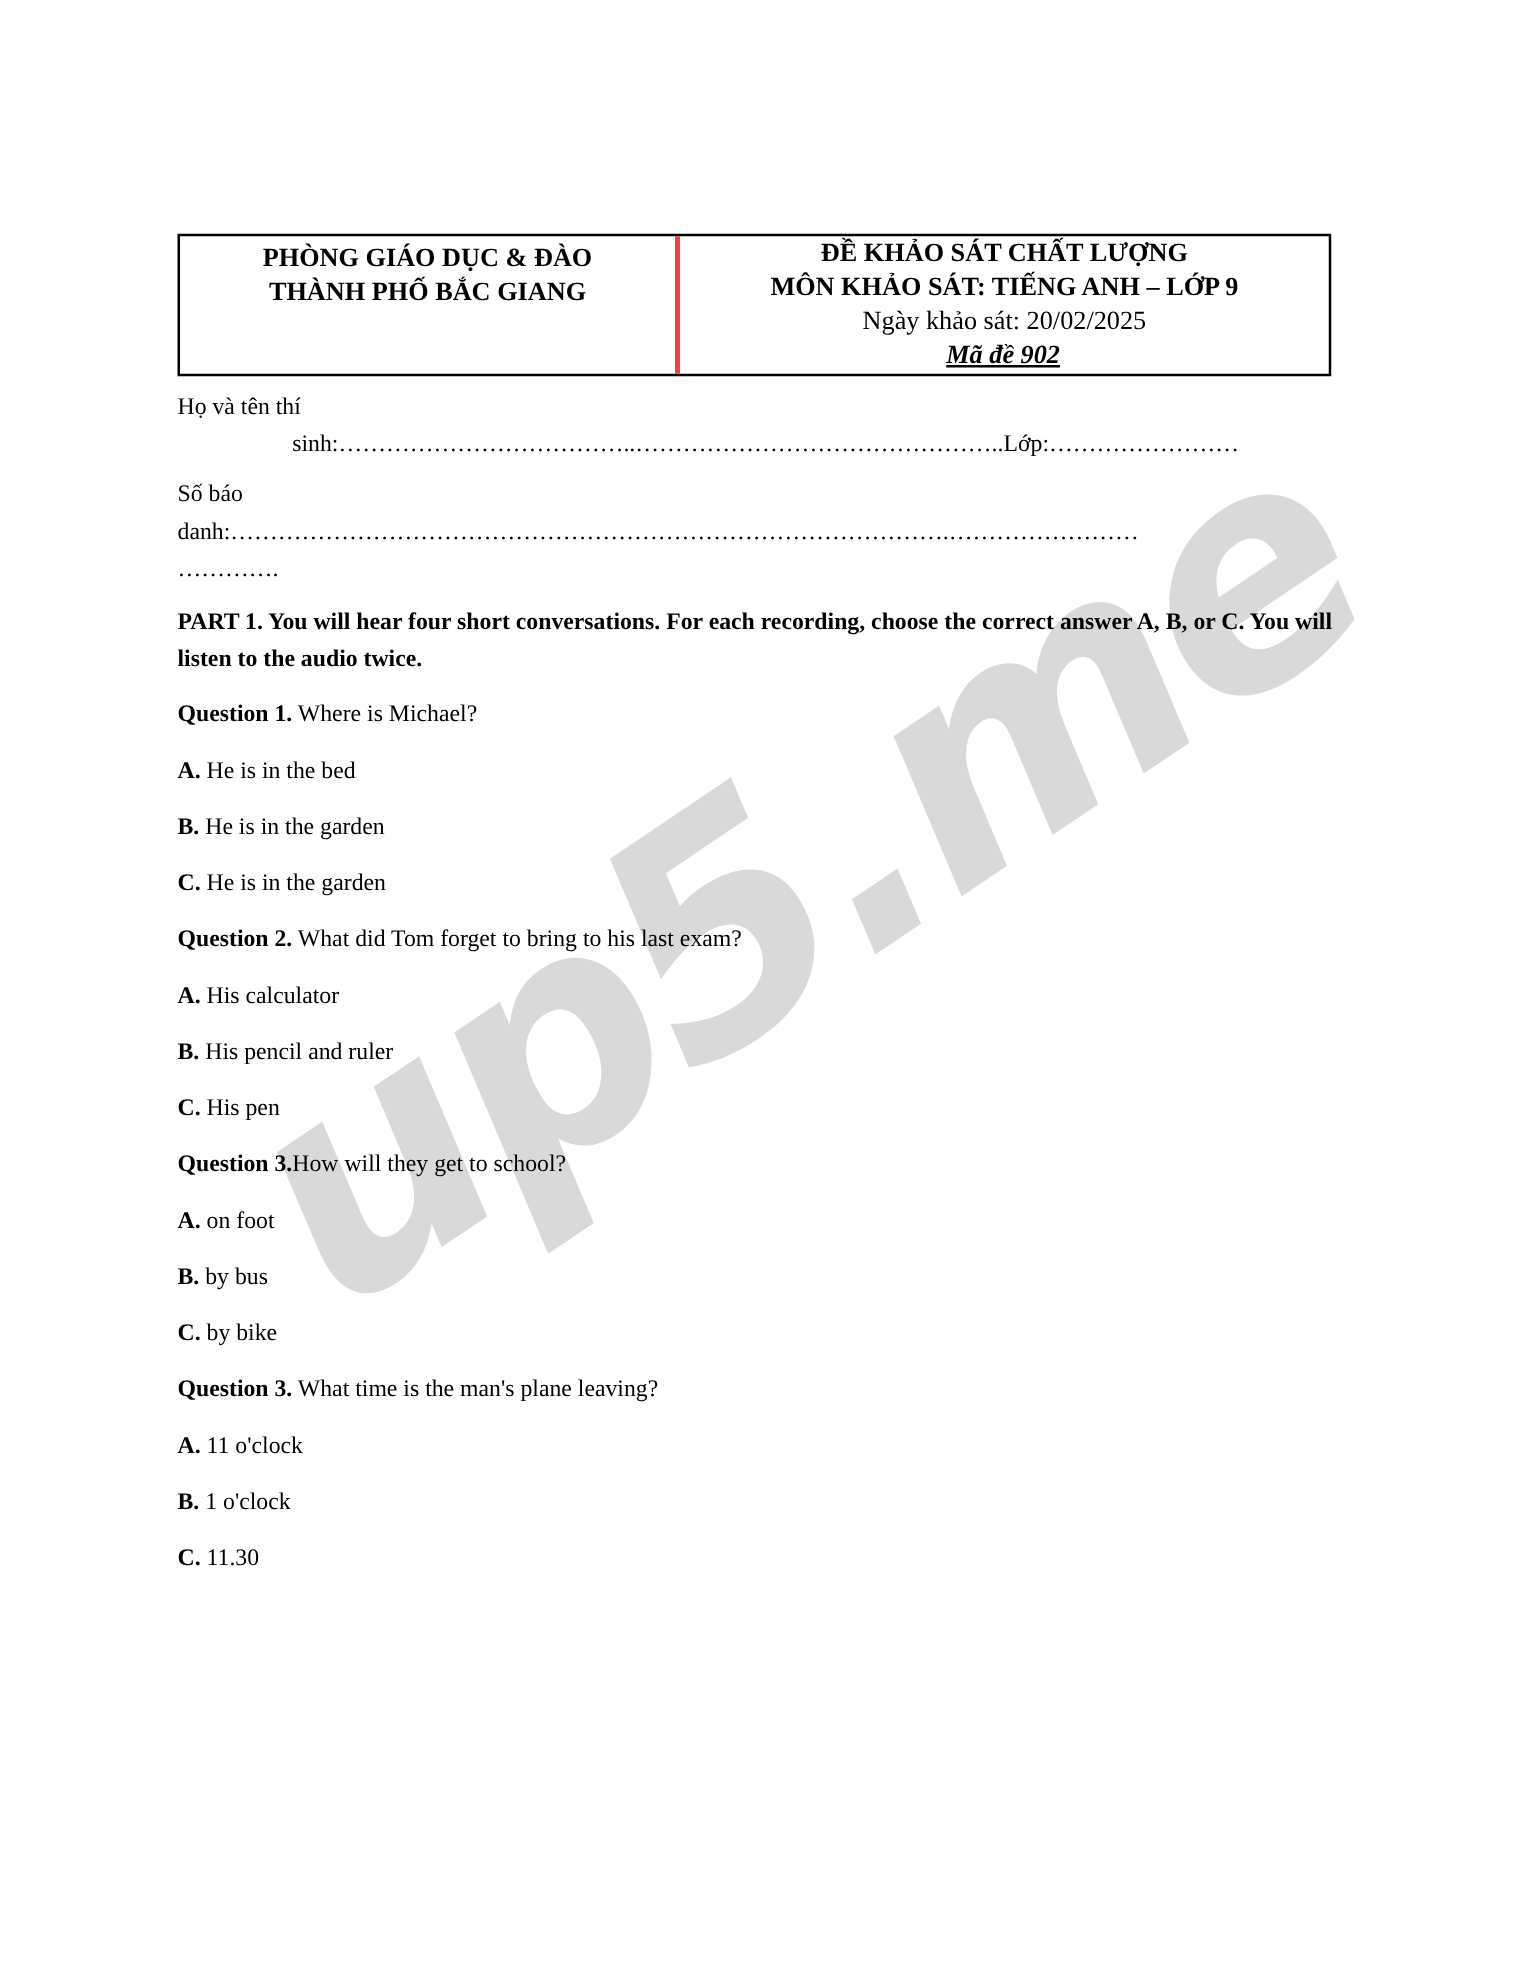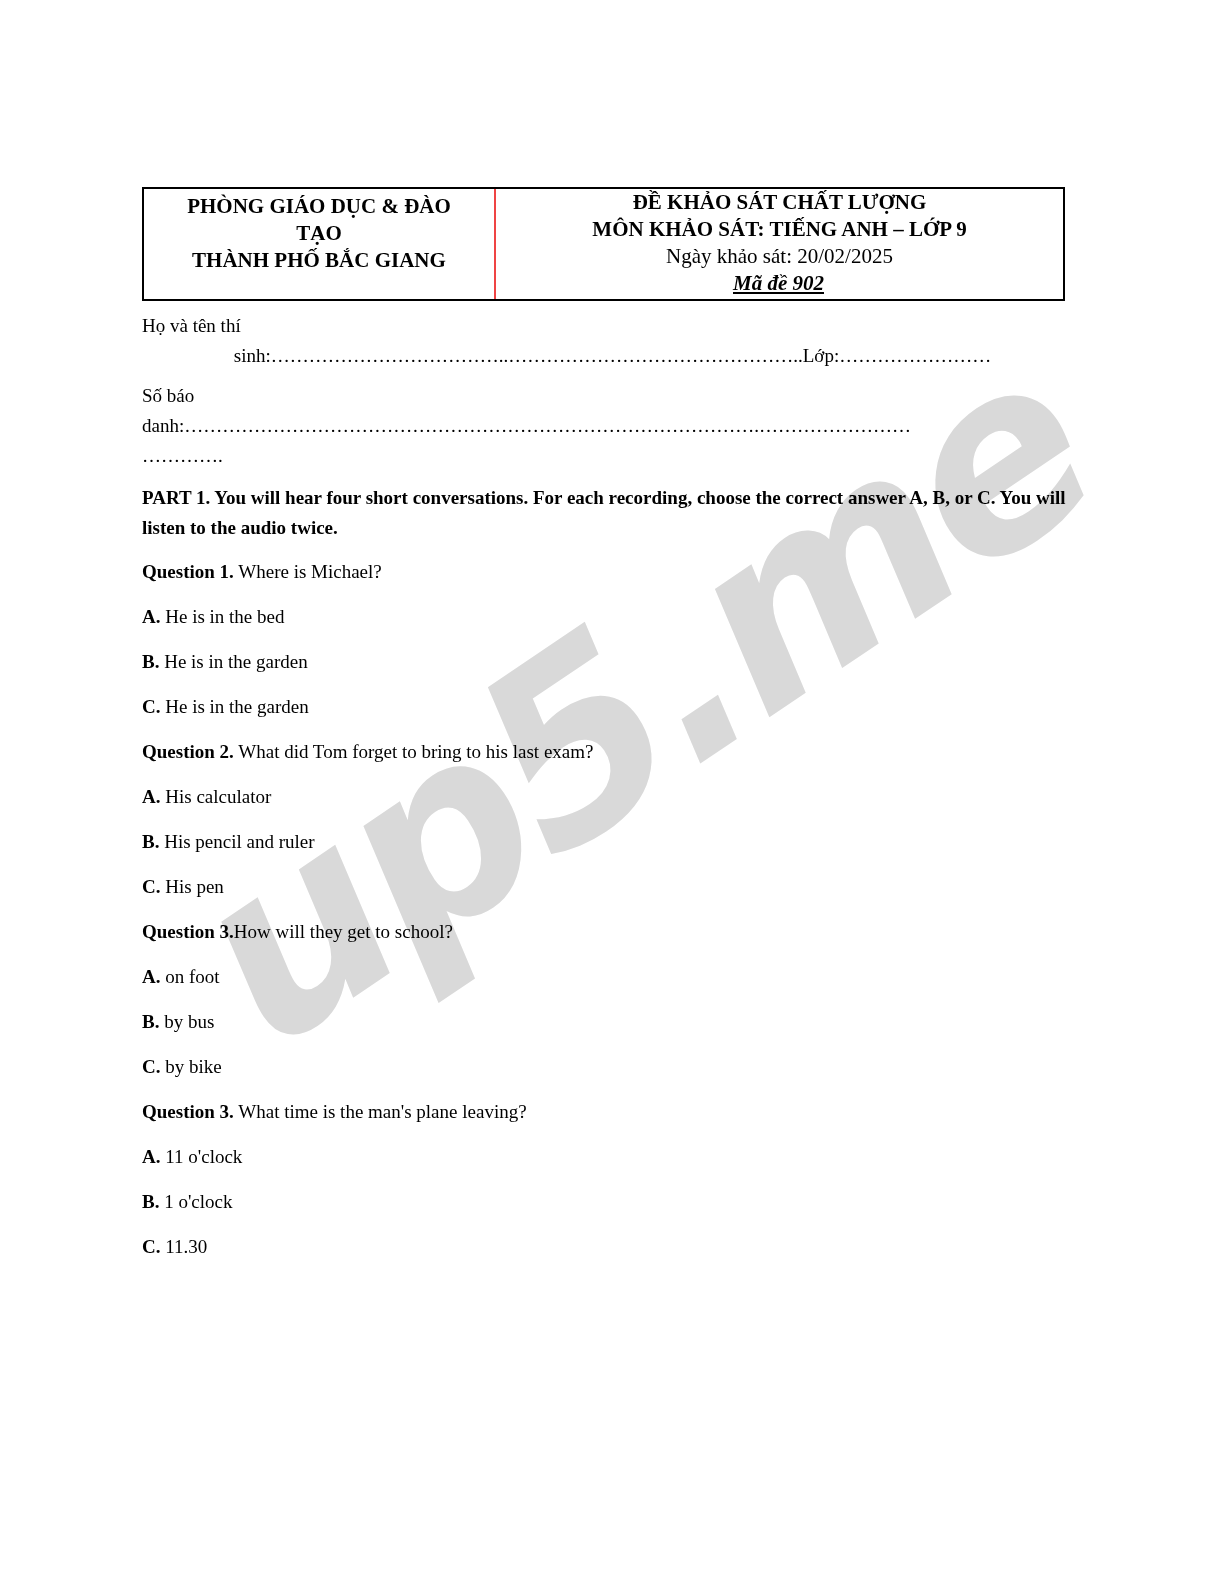--- a/index.html
+++ b/index.html
@@ -37,22 +37,22 @@
     z-index: 1;
   }
   
   .header-box {
     display: flex;
     width: 923px;
     border: 2px solid #000;
     margin-bottom: 10px;
   }
   .cell-left {
-    width: 352px;
-    border-right: 2px solid #ef4444;
+    width: 400px;
+    border-right: 4px solid #ef4444;
     text-align: center;
     padding: 4px 6px 6px 6px;
   }
   .cell-right {
     flex: 1;
     text-align: center;
     padding: 0 4px 2px 4px;
   }
   .hdr-line { font-size: 21px; line-height: 27px; }
   .bold { font-weight: bold; }
@@ -82,21 +82,20 @@
 
 <div class="page">
 
   <div class="watermark">up5.me</div>
 
   <div class="content">
 
     <div class="header-box">
       <div class="cell-left">
         <div class="hdr-line bold">PHÒNG GIÁO DỤC &amp; ĐÀO</div>
-        <div class="hdr-line bold">TẠO</div>
         <div class="hdr-line bold">THÀNH PHỐ BẮC GIANG</div>
       </div>
       <div class="cell-right">
         <div class="hdr-line bold">ĐỀ KHẢO SÁT CHẤT LƯỢNG</div>
         <div class="hdr-line bold">MÔN KHẢO SÁT: TIẾNG ANH – LỚP 9</div>
         <div class="hdr-line">Ngày khảo sát: 20/02/2025</div>
         <div class="hdr-line exam-code">Mã đề 902</div>
       </div>
     </div>
 

